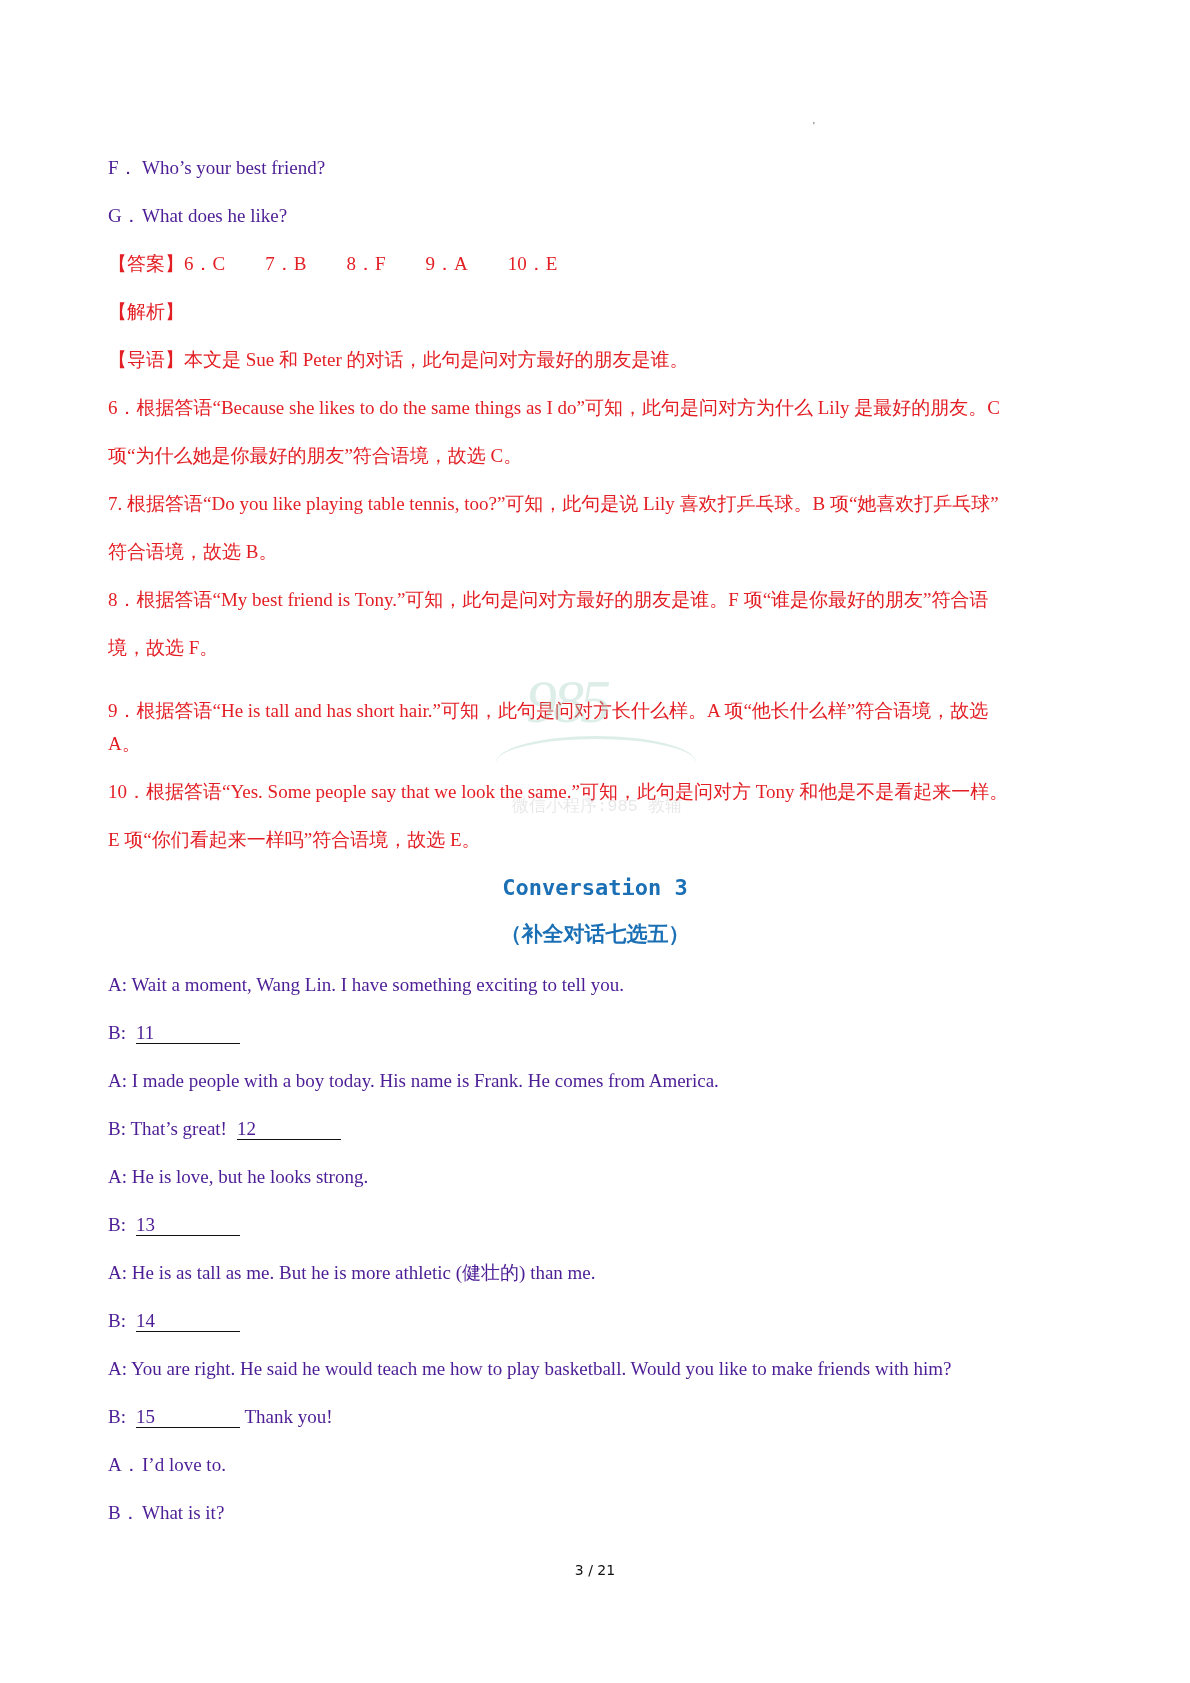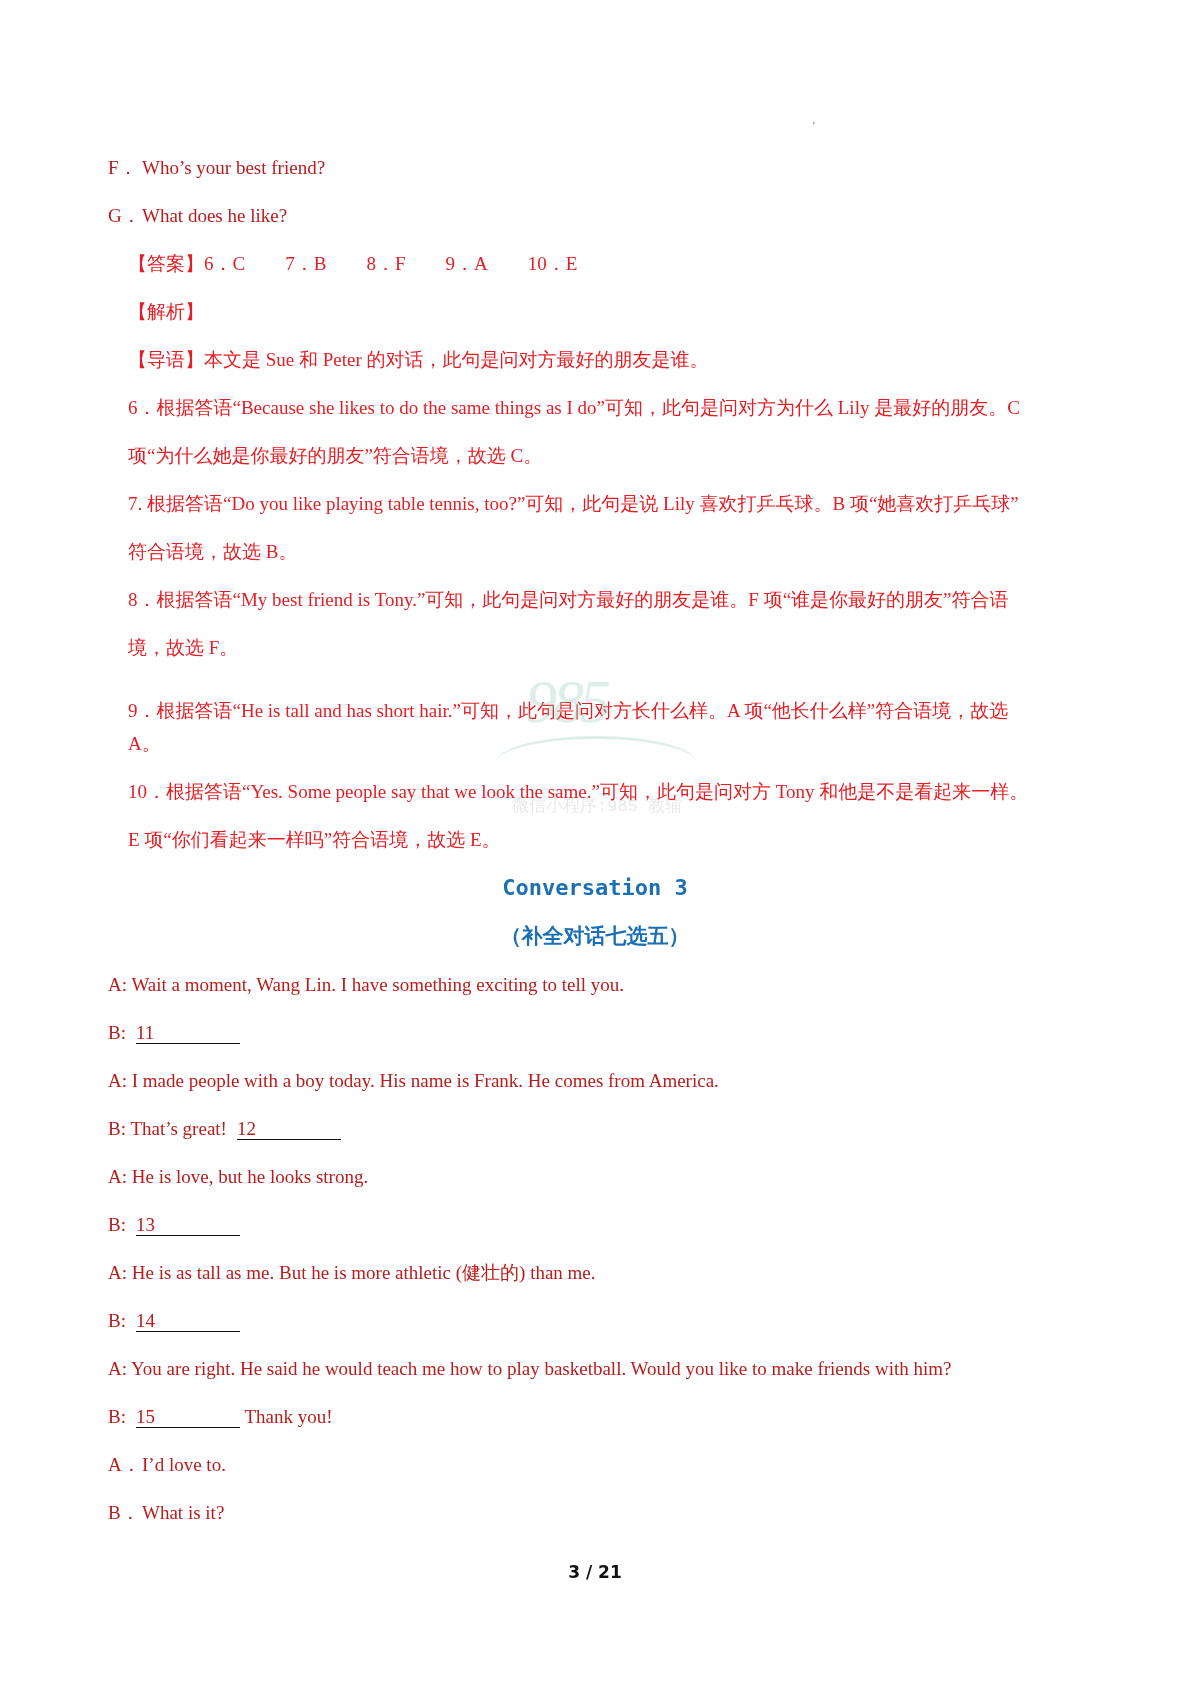--- a/index.html
+++ b/index.html
@@ -1,27 +1,27 @@
 <!DOCTYPE html>
 <html><head>
 <meta charset="utf-8">
 <style>
   html, body { margin:0; padding:0; background:#ffffff; }
   body { width:1190px; height:1683px; position:relative; overflow:hidden;
          font-family:"Liberation Serif", "DejaVu Serif", serif; }
-  .line { position:absolute; left:108px; font-size:19px; line-height:24px; white-space:nowrap; color:#b91c1c; }
-  .red { color:#e31e24;margin-left:20px; }
+  .line { position:absolute; left:108px; font-size:19px; line-height:24px; white-space:nowrap; color:#4c1d95; }
+  .red { color:#e31e24; }
   .center { left:0; width:1190px; text-align:center; }
   .title { font-family:"DejaVu Sans Mono", "Liberation Mono", monospace; font-weight:bold; color:#1a6fb5; font-size:22px; }
-  .subtitle { font-family:Liberation Serif, serif; font-weight:bold; color:#1a6fb5; font-size:21px; }
+  .subtitle { font-family:Liberation Mono, monospace; font-weight:bold; color:#1a6fb5; font-size:21px; }
   .blank { display:inline-block; border-bottom:1px solid #111; width:104px; text-align:left; margin-left:10px; line-height:20px; }
   .gap { display:inline-block; width:40px; }
   .opt-letter { display:inline-block; width:34px; }
   .tick { position:absolute; left:813px; top:120px; font-size:10px; color:#444; }
-  .pageno { position:absolute; left:0; width:1190px; text-align:center; top:1562px; font-family:"DejaVu Sans", sans-serif; font-weight:bold; font-size:17px; color:#111; }
+  .pageno { position:absolute; left:0; width:1190px; text-align:center; top:1562px; font-family:"DejaVu Sans", sans-serif; font-weight:normal; font-size:14px; color:#111; }
   .watermark { position:absolute; left:488px; top:666px; width:220px; height:160px; opacity:0.35; pointer-events:none; }
   .wm-num { position:absolute; left:38px; top:0; font-family:Liberation Serif, serif; font-size:62px; font-style:italic; color:#9fcfbe; letter-spacing:-4px; }
   .wm-text { position:absolute; left:24px; top:128px; font-family:Liberation Mono, monospace; font-size:17px; color:#bfbfbf; white-space:nowrap; }
   .wm-book { position:absolute; left:8px; top:70px; width:200px; height:50px; border-top:3px solid #9fcfbe; border-radius:50% 50% 0 0; }
 </style>
 </head>
 <body>
 
 <div class="tick">'</div>
 

